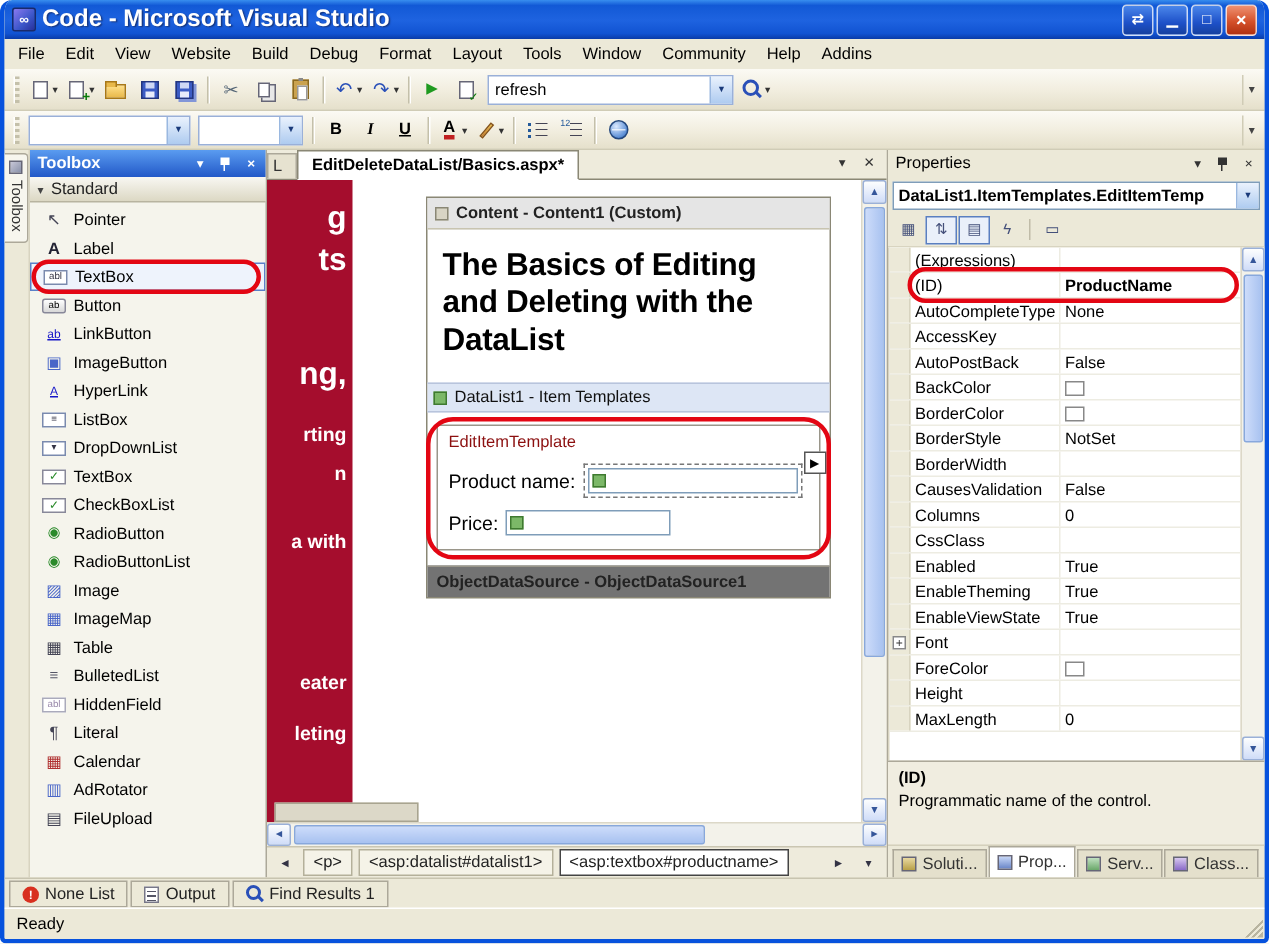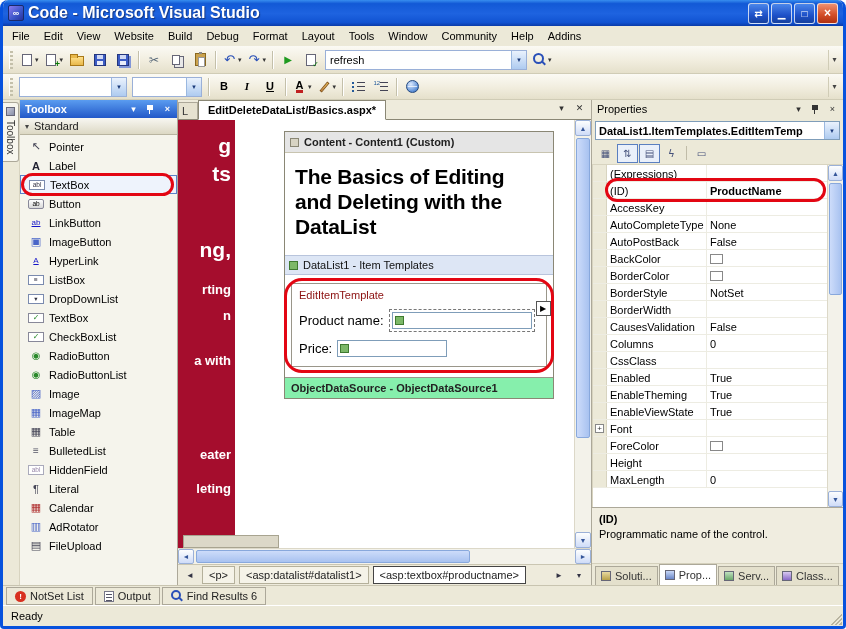--- a/index.html
+++ b/index.html
@@ -117,21 +117,21 @@
 .dl-header{height:20px;background:#dde6f5;border-top:1px solid #b8c4dc;border-bottom:1px solid #b8c4dc;display:flex;align-items:center;gap:5px;padding:0 4px;color:#111;}
 .gchip{width:9px;height:9px;background:#7cb868;border:1px solid #3f7a30;flex:0 0 9px;}
 .eit-box{margin:8px 6px 10px;border:1px solid #9a968a;padding:5px 7px 9px;position:relative;}
 .eit-title{color:#8c1010;margin-bottom:8px;}
 .eit-row{display:flex;align-items:center;gap:5px;margin-bottom:8px;font-size:13px;}
 .eit-row:last-child{margin-bottom:0;}
 .tb-sel{position:relative;display:inline-flex;align-items:center;border:1px dashed #777;padding:2px;background:#fff;}
 .tb-inner{width:140px;height:17px;border:1px solid #7f9db9;background:#fff;display:flex;align-items:center;padding-left:2px;gap:2px;}
 .tb-plain{width:110px;height:17px;border:1px solid #7f9db9;background:#fff;display:flex;align-items:center;padding-left:2px;gap:2px;}
 .smart-tag{position:absolute;right:-17px;top:-9px;width:15px;height:15px;background:#fff;border:1px solid #555;display:flex;align-items:center;justify-content:center;font-size:8px;color:#000;z-index:5;}
-.ods-bar{border-top:1px solid #9a968a;background:#86efac;padding:4px 6px;font-weight:bold;color:#222;}
+.ods-bar{border-top:1px solid #9a968a;background:#737373;padding:4px 6px;font-weight:bold;color:#222;}
 
 .vscroll{flex:0 0 16px;display:flex;flex-direction:column;background:#f3f2ea;border-left:1px solid #dcd8c8;}
 .hscroll{flex:0 0 15px;display:flex;background:#f3f2ea;border-top:1px solid #dcd8c8;}
 .sc-btn{flex:0 0 16px;height:15px;background:linear-gradient(#fdfefe,#cfdcf8);border:1px solid #9ab0d8;border-radius:2px;color:#35569a;font-size:7px;display:flex;align-items:center;justify-content:center;}
 .vscroll .sc-btn{height:16px;width:16px;flex:0 0 16px;}
 .sc-track{flex:1;position:relative;}
 .sc-thumb{position:absolute;background:linear-gradient(90deg,#cddcfa,#a8c2f0);border:1px solid #88a8dc;border-radius:2px;}
 .v-thumb{left:1px;right:1px;top:2px;height:300px;}
 .h-thumb{top:1px;bottom:1px;left:2px;width:72%;background:linear-gradient(180deg,#cddcfa,#a8c2f0);}
 .p-thumb{left:1px;right:1px;top:2px;height:112px;}
@@ -280,21 +280,21 @@
       <span class="tb-btn">
         <span class="ticon">
           <span class="glyph ggreen">▶</span>
         </span>
       </span>
       <span class="tb-btn">
         <span class="ticon">
           <span class="chip page check"></span>
         </span>
       </span>
-      <span class="combo" style="width:202px">
+      <span class="combo" style="width:164px">
         <span class="combo-text">refresh</span>
         <span class="combo-arrow">▼</span>
       </span>
       <span class="tb-btn">
         <span class="ticon">
           <span class="chip find"></span>
         </span>
         <span class="ddarrow">▾</span>
       </span>
       <span class="tb-overflow">▾</span>
@@ -605,30 +605,30 @@
             <div class="prow">
               <span class="pgut"></span>
               <span class="pname">(ID)</span>
               <span class="pval">
                 <span class="pvtext boldv">ProductName</span>
               </span>
               <span class="ann ann-prop"></span>
             </div>
             <div class="prow">
               <span class="pgut"></span>
+              <span class="pname">AutoCompleteType</span>
+              <span class="pval">
+                <span class="pvtext">None</span>
+              </span>
+            </div>
+            <div class="prow">
+              <span class="pgut"></span>
               <span class="pname">AccessKey</span>
               <span class="pval">
                 <span class="pvtext"></span>
-              </span>
-            </div>
-            <div class="prow">
-              <span class="pgut"></span>
-              <span class="pname">AutoCompleteType</span>
-              <span class="pval">
-                <span class="pvtext">None</span>
               </span>
             </div>
             <div class="prow">
               <span class="pgut"></span>
               <span class="pname">AutoPostBack</span>
               <span class="pval">
                 <span class="pvtext">False</span>
               </span>
             </div>
             <div class="prow">
@@ -764,29 +764,29 @@
             <span class="ptab-ico class-view-icon"></span>
             <span class="ptab-label">Class...</span>
           </span>
         </div>
     </div>
   </div>
 
   <div class="bottom-tabs" id="bottom-tabs">
       <span class="btab">
         <span class="error-list-icon"></span>
-        <span class="btab-label">NotSet List</span>
+        <span class="btab-label">None List</span>
       </span>
       <span class="btab">
         <span class="output-icon"></span>
         <span class="btab-label">Output</span>
       </span>
       <span class="btab">
         <span class="find-results-icon"></span>
-        <span class="btab-label">Find Results 6</span>
+        <span class="btab-label">Find Results 1</span>
       </span>
     </div>
 
   <div class="statusbar">
     <span>Ready</span>
     <span class="grip"></span>
   </div>
 </div>
 
 </body></html>

